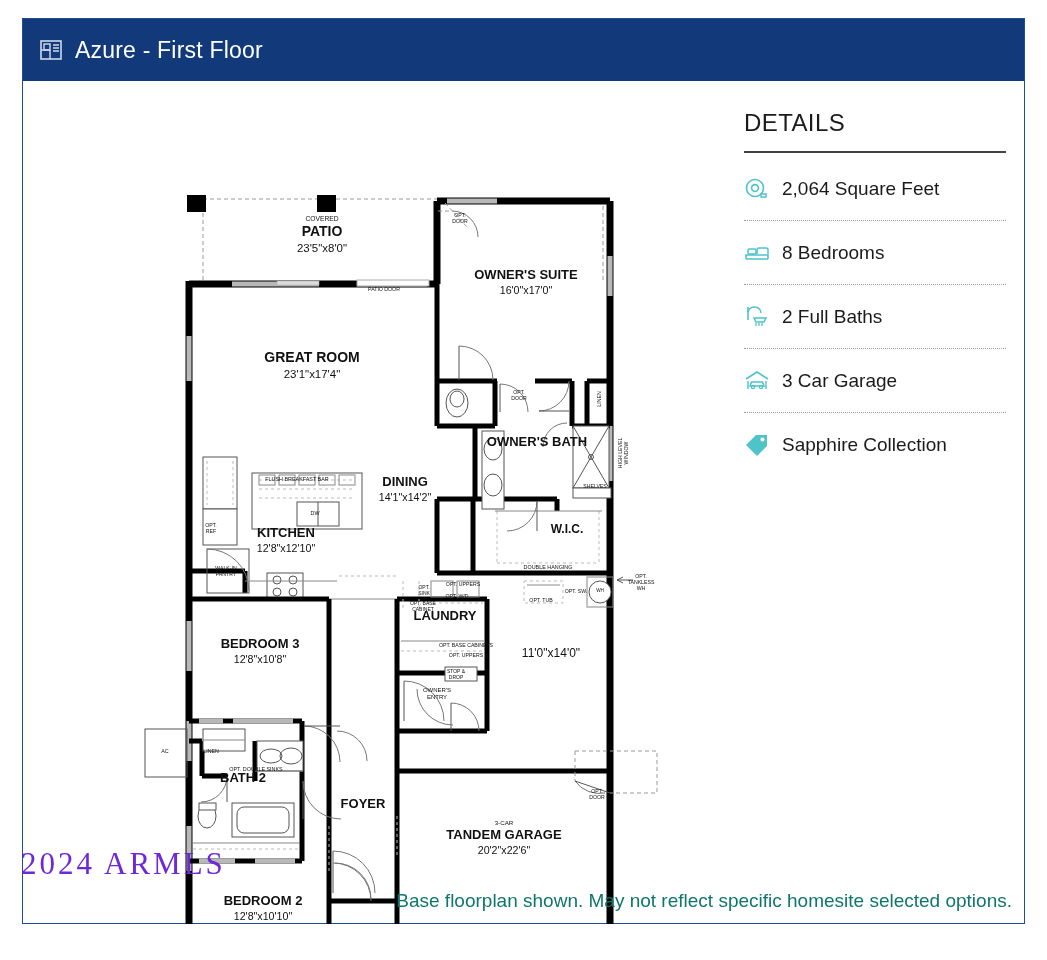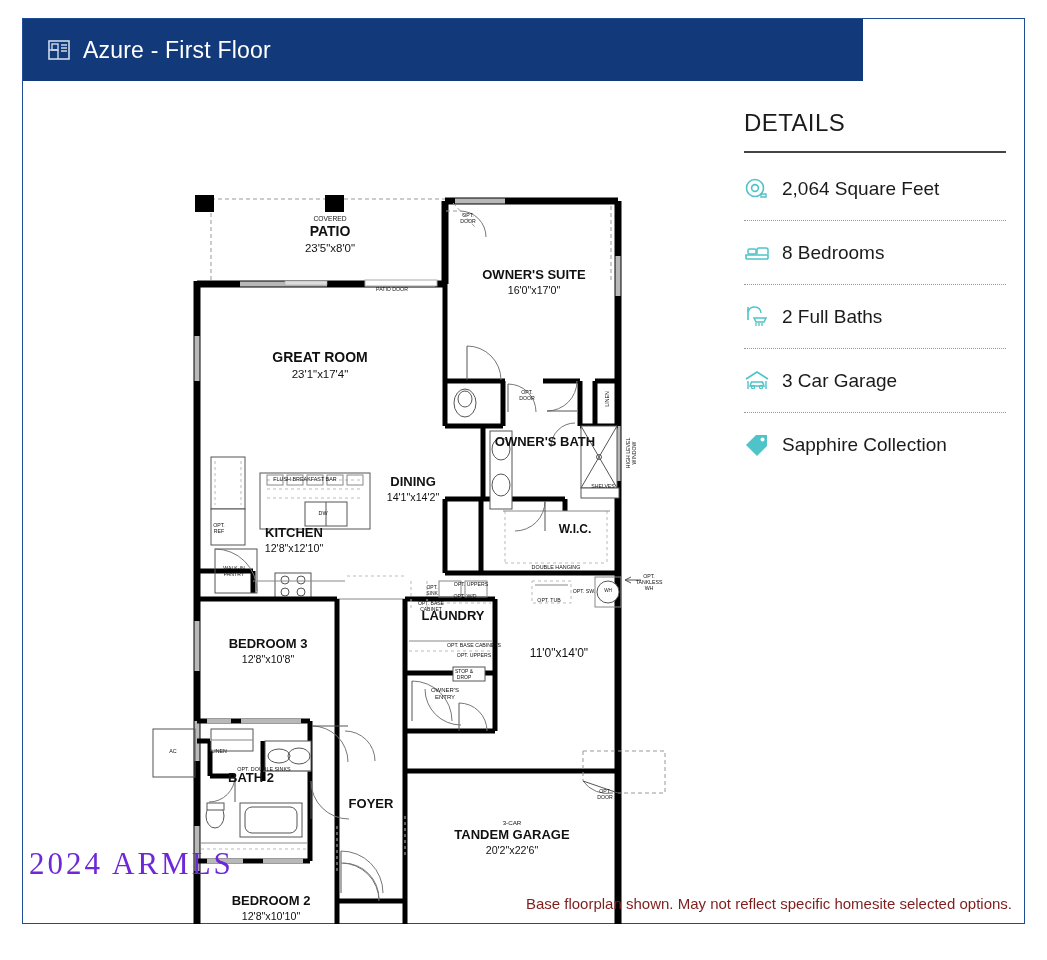--- a/index.html
+++ b/index.html
@@ -19,24 +19,24 @@
   #card {
     position: absolute;
     left: 22px; top: 18px;
     width: 1003px; height: 906px;
     border: 1px solid #1f4e96;
     background: #ffffff;
   }
   #header {
     position: absolute;
     left: 0; top: 0;
-    width: 840px; height: 62px;
+    width: 1001px; height: 62px;
     background: #123a7a;
     display: flex; align-items: center;
-    padding-left: 24px;
+    padding-left: 16px;
   }
   #header .hicon { width: 24px; height: 24px; flex: 0 0 auto; margin-right: 12px; }
   #header .htitle {
     color: #ffffff;
     font-size: 23px;
     font-weight: 400;
     letter-spacing: .2px;
     white-space: nowrap;
   }
   
@@ -58,41 +58,41 @@
     display: flex; align-items: center;
     height: 64px;
     border-bottom: 1px dotted #9a9a9a;
   }
   .drow:last-child { border-bottom: none; }
   .drow .dicon { width: 26px; height: 26px; flex: 0 0 26px; margin-right: 12px; }
   .drow .dlabel { font-size: 19px; color: #1b1b1b; white-space: nowrap; }
 
   
   #planwrap {
-    position: absolute; left: 12px; top: 0;
+    position: absolute; left: 4px; top: 0;
     width: 703px; height: 843px;
   }
   #plan { position: absolute; left: 0; top: 0; width: 703px; height: 843px; }
 
   
   #watermark {
     position: absolute;
     left: -6px; bottom: 42px;
     font-family: "Liberation Serif", serif;
     font-size: 31px;
     letter-spacing: 3px;
     color: #6d28d9;
     white-space: nowrap;
     pointer-events: none;
   }
   #footnote {
     position: absolute;
     right: 14px; bottom: 12px;
-    font-size: 15px;
-    color: #7f1d1d;
+    font-size: 19px;
+    color: #0f766e;
     white-space: nowrap;
   }
 </style>
 </head>
 <body>
 
 <div id="page">
   <div id="card">
 
     <div id="header">

